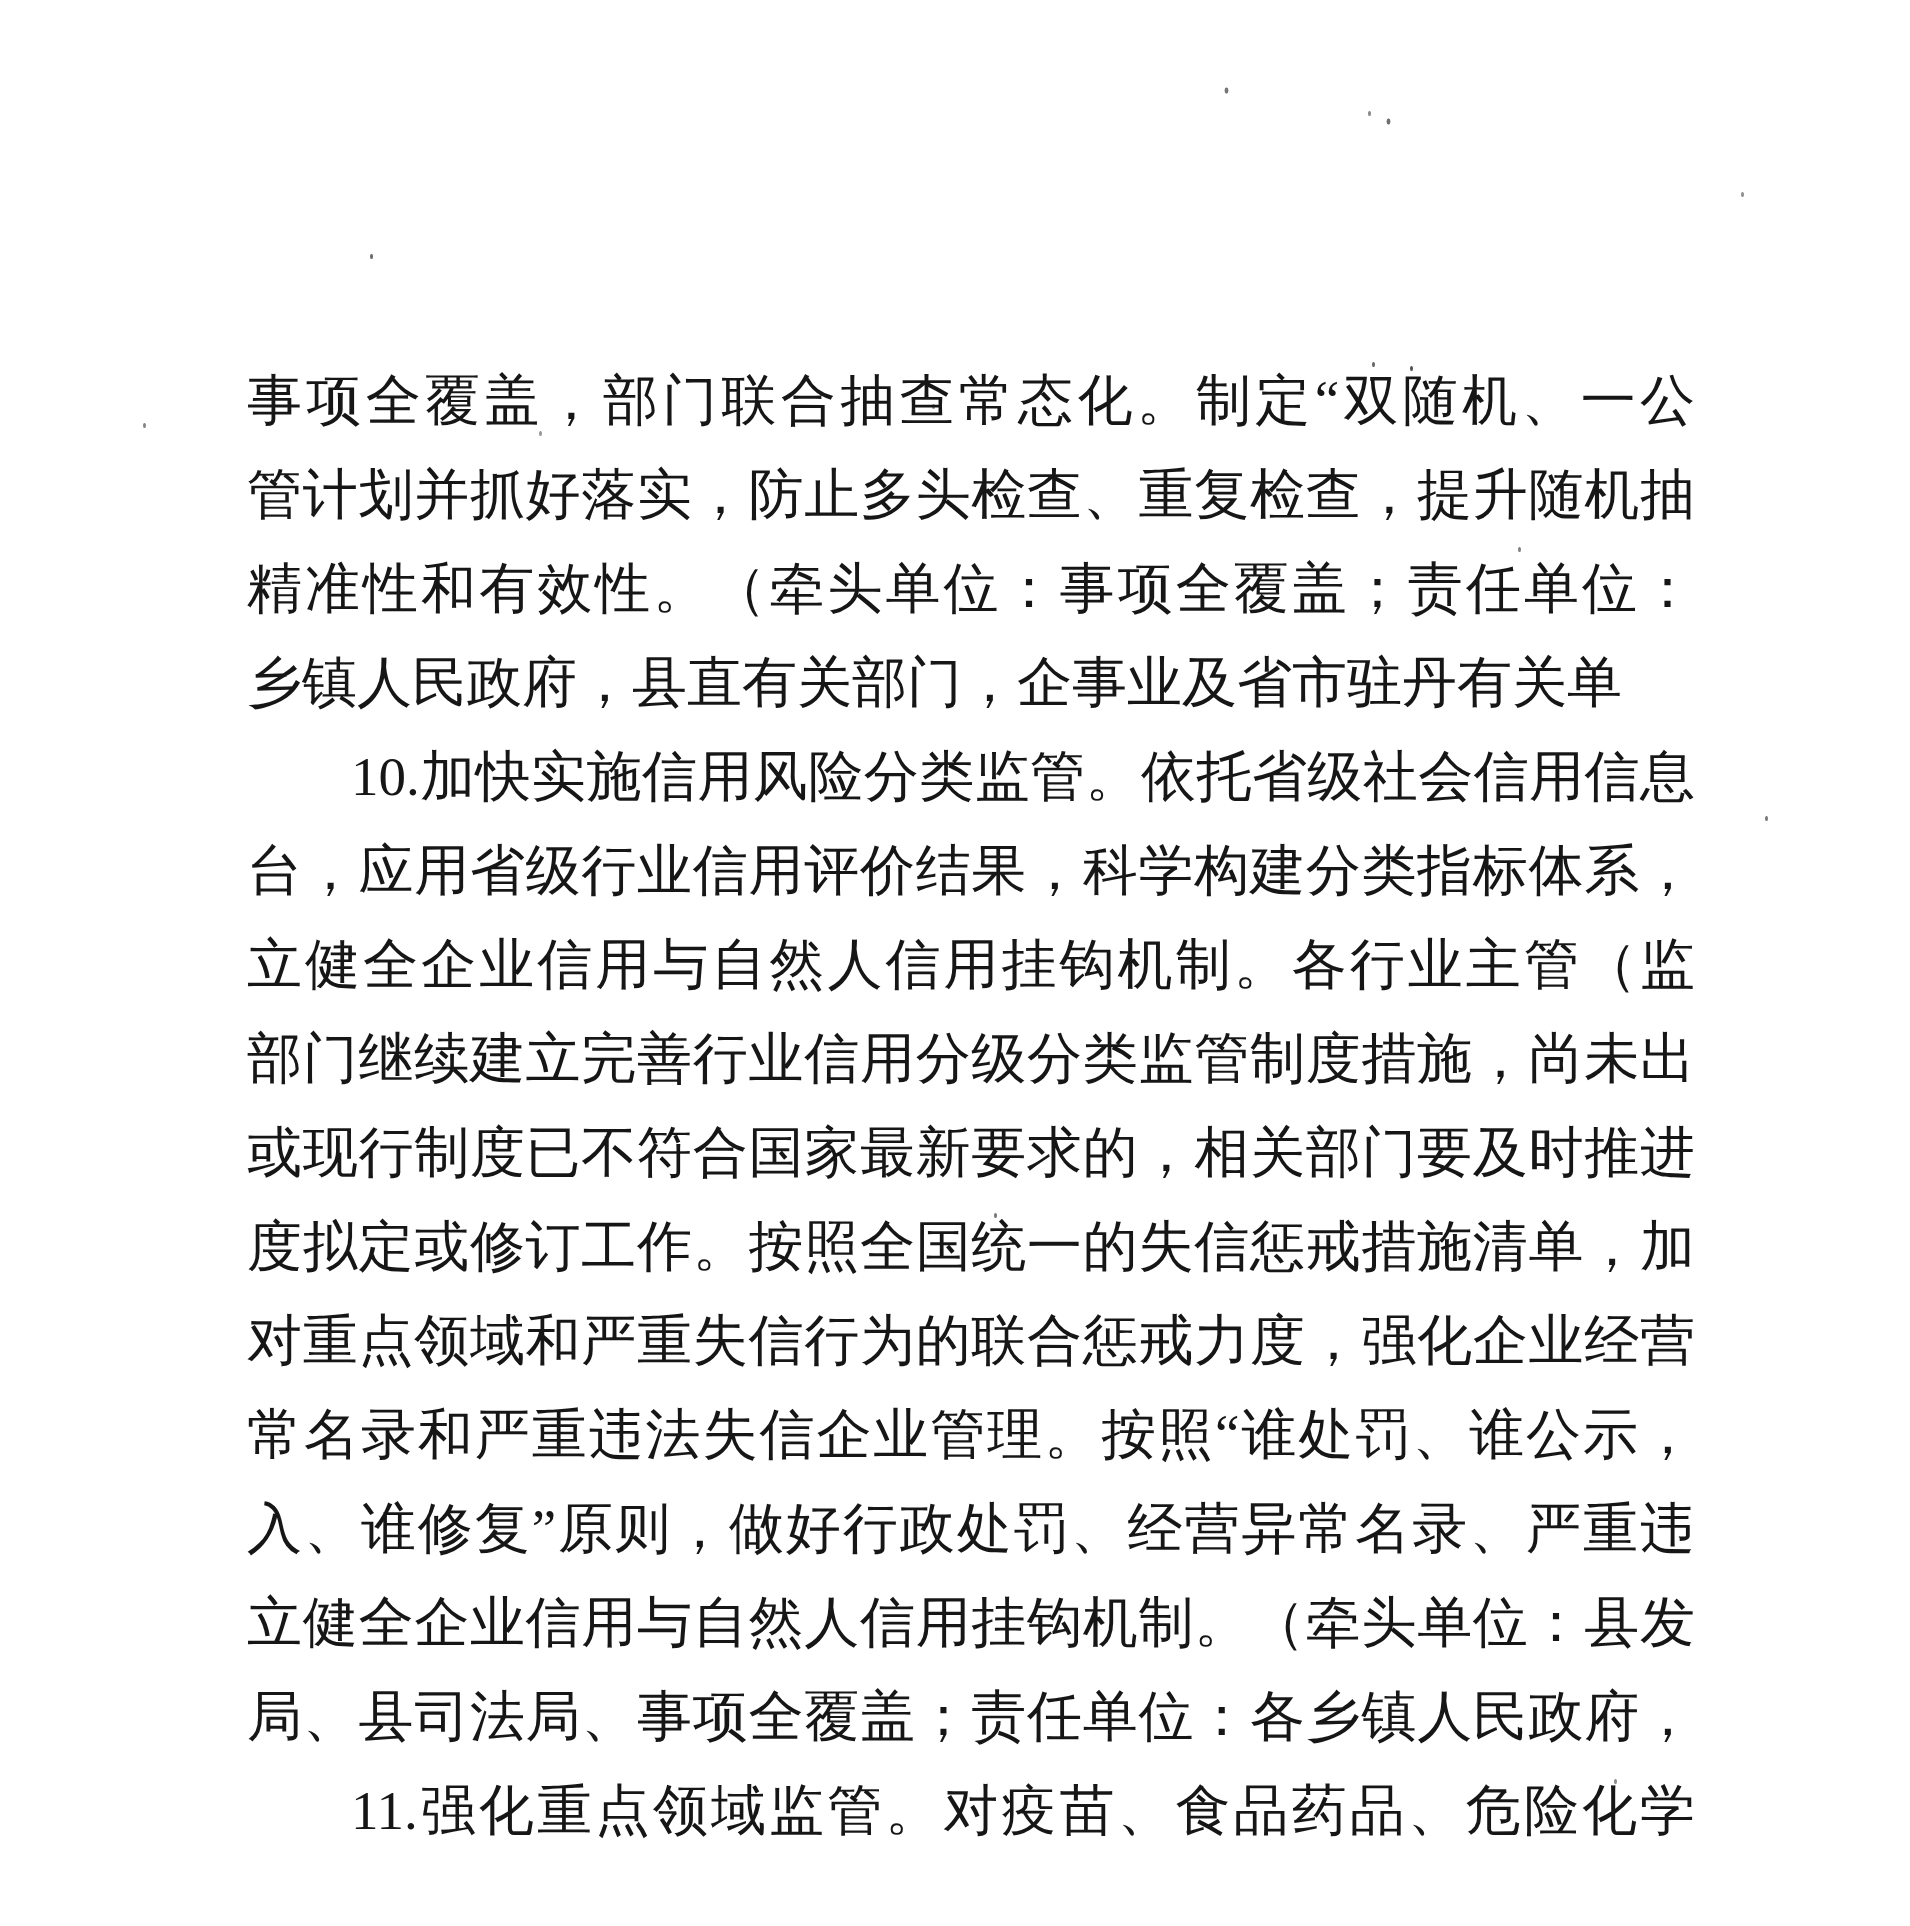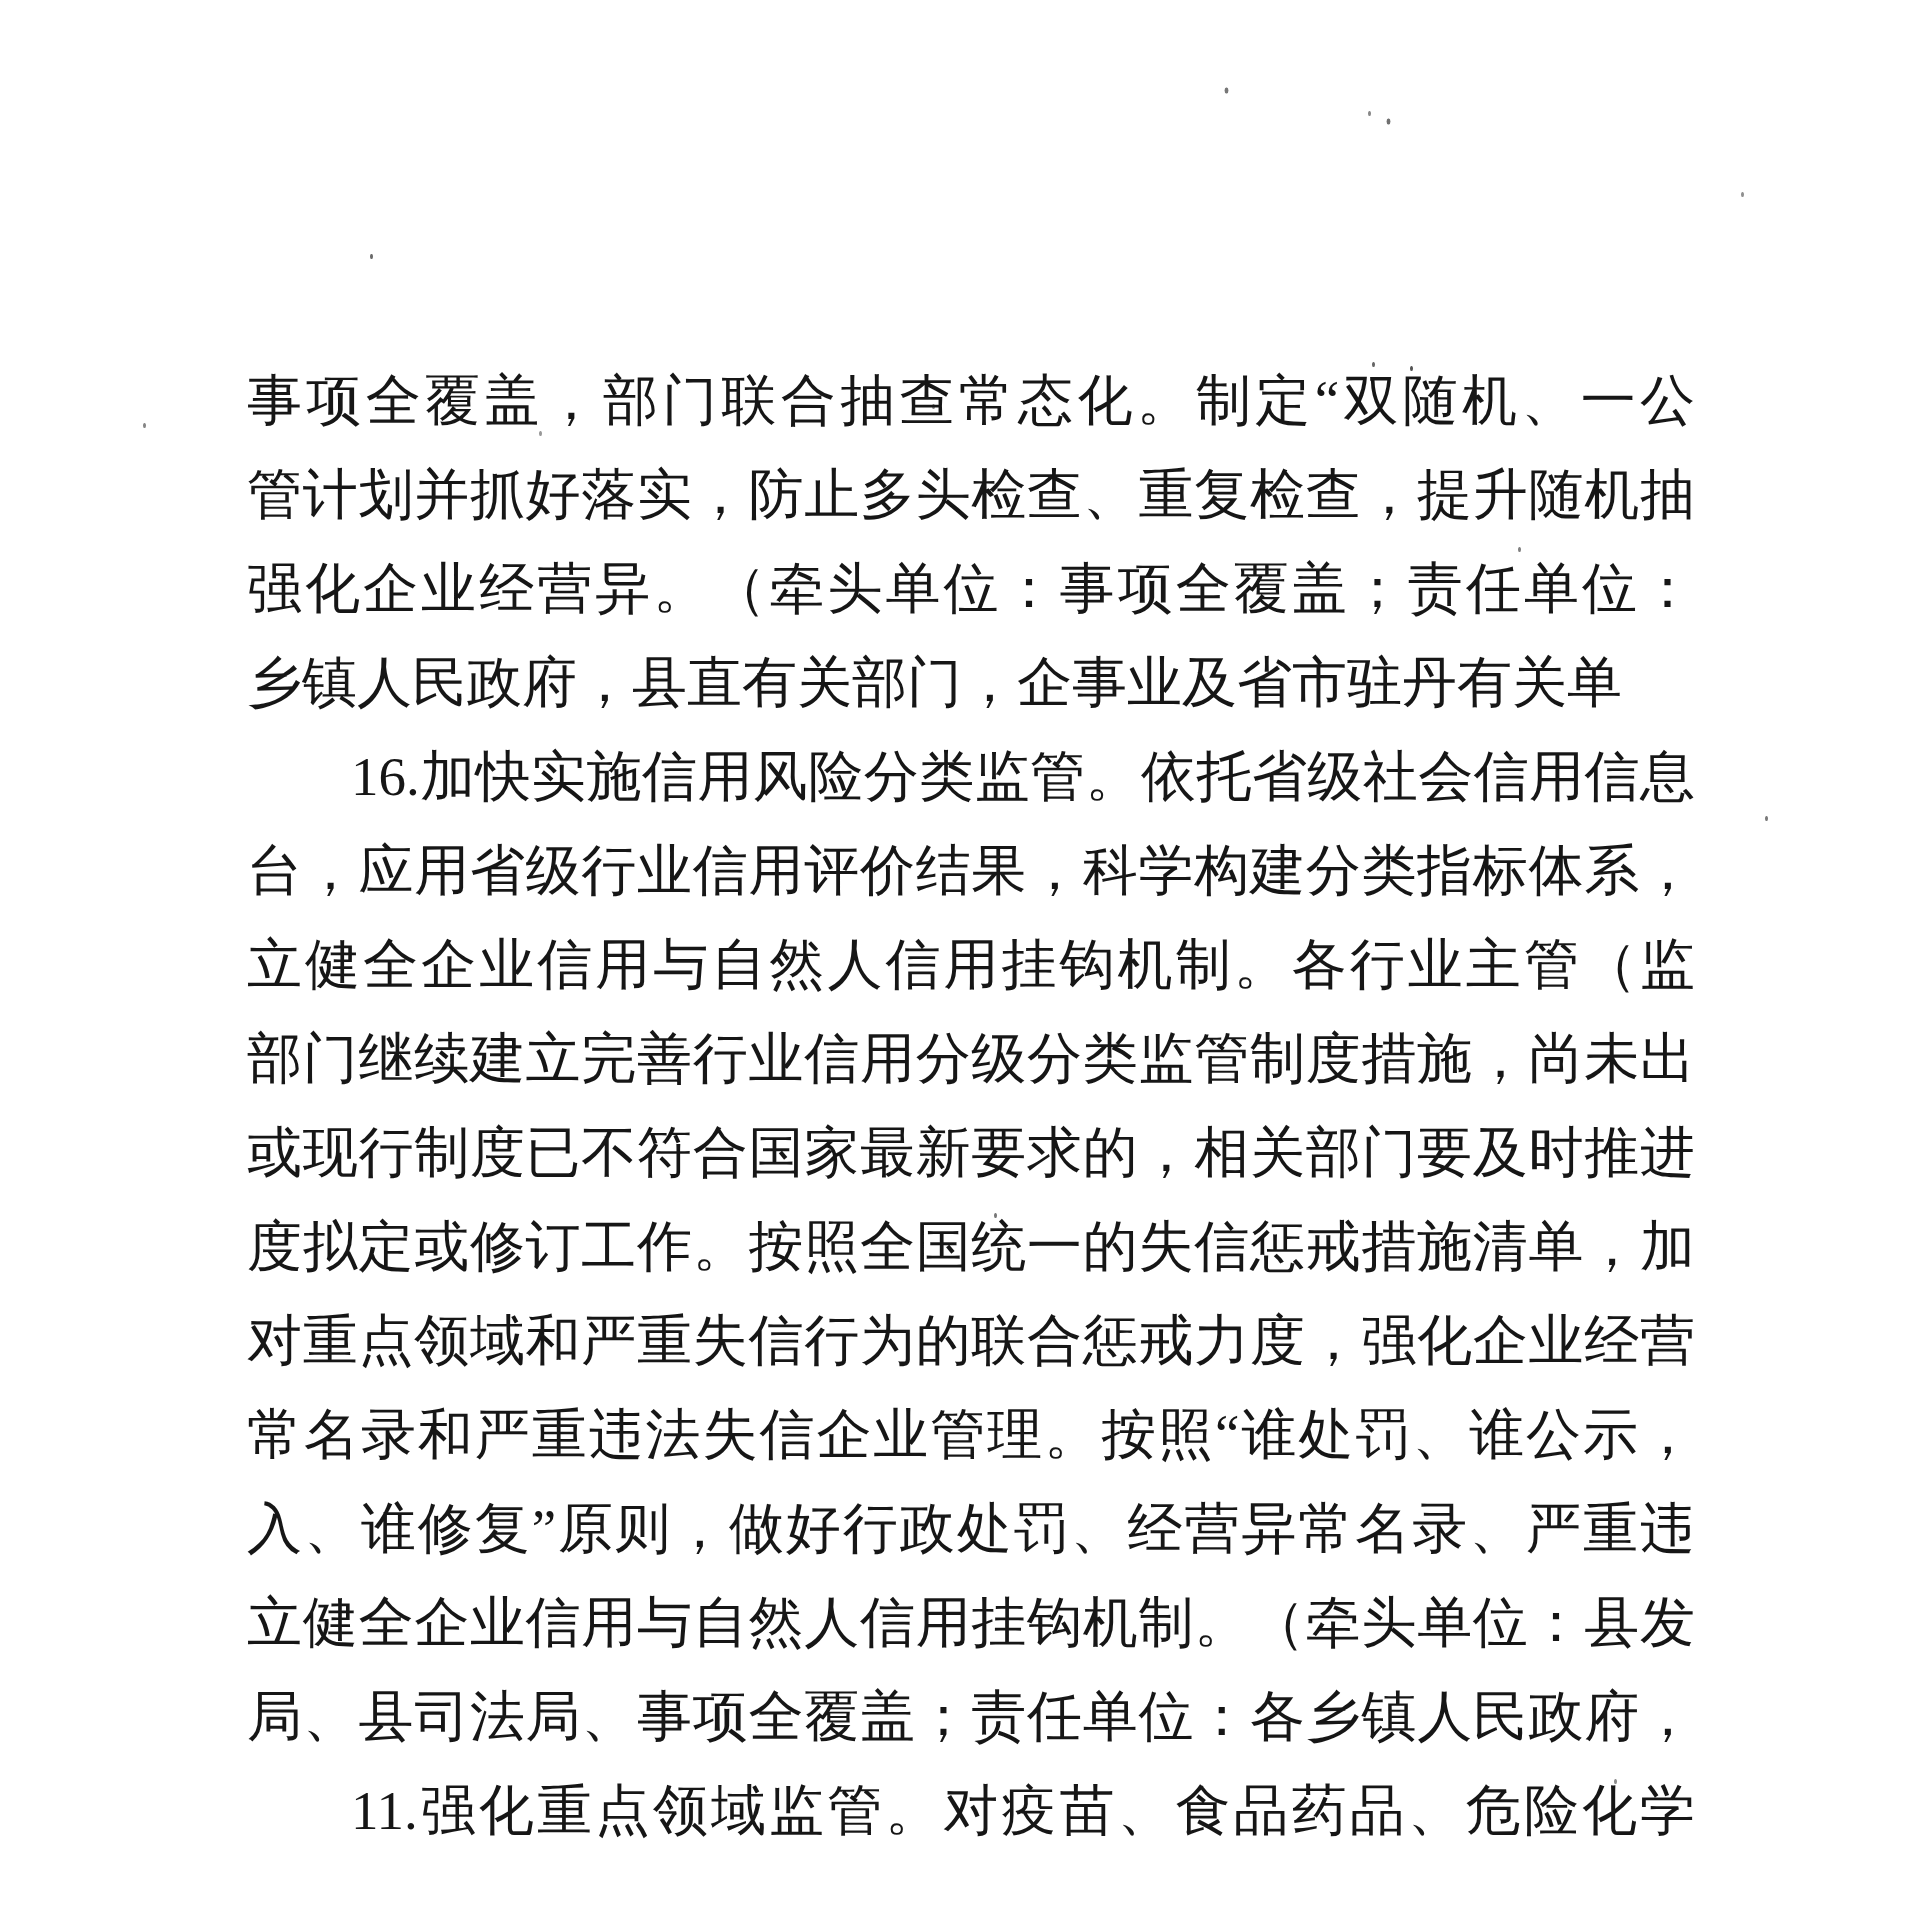--- a/index.html
+++ b/index.html
@@ -69,23 +69,23 @@
   }
 </style>
 </head>
 <body>
 
 <div class="page">
   <div class="scan-noise"></div>
   <div class="text-block">
       <div class="line"><span class="seg">事项全覆盖，部门联合抽查常态化。制定“双随机、一公开”监</span></div>
       <div class="line"><span class="seg">管计划并抓好落实，防止多头检查、重复检查，提升随机抽查</span></div>
-      <div class="line"><span class="seg">强化企业经营异。（</span><span class="seg bold">牵头单位：</span><span class="seg">事项全覆盖；</span><span class="seg bold">责任单位：</span></div>
+      <div class="line"><span class="seg">精准性和有效性。（</span><span class="seg bold">牵头单位：</span><span class="seg">事项全覆盖；</span><span class="seg bold">责任单位：</span></div>
       <div class="line last"><span class="seg">乡镇人民政府，县直有关部门，企事业及省市驻丹有关单位）</span></div>
-      <div class="line indent"><span class="seg bold">16.加快实施信用风险分类监管。</span><span class="seg">依托省级社会信用信息平</span></div>
+      <div class="line indent"><span class="seg bold">10.加快实施信用风险分类监管。</span><span class="seg">依托省级社会信用信息平</span></div>
       <div class="line"><span class="seg">台，应用省级行业信用评价结果，科学构建分类指标体系，建</span></div>
       <div class="line"><span class="seg">立健全企业信用与自然人信用挂钩机制。各行业主管（监管）</span></div>
       <div class="line"><span class="seg">部门继续建立完善行业信用分级分类监管制度措施，尚未出台</span></div>
       <div class="line"><span class="seg">或现行制度已不符合国家最新要求的，相关部门要及时推进制</span></div>
       <div class="line"><span class="seg">度拟定或修订工作。按照全国统一的失信惩戒措施清单，加大</span></div>
       <div class="line"><span class="seg">对重点领域和严重失信行为的联合惩戒力度，强化企业经营异</span></div>
       <div class="line"><span class="seg">常名录和严重违法失信企业管理。按照“谁处罚、谁公示，谁列</span></div>
       <div class="line"><span class="seg">入、谁修复”原则，做好行政处罚、经营异常名录、严重违法失</span></div>
       <div class="line"><span class="seg">立健全企业信用与自然人信用挂钩机制。（</span><span class="seg bold">牵头单位：</span><span class="seg">县发改</span></div>
       <div class="line"><span class="seg">局、县司法局、事项全覆盖；</span><span class="seg bold">责任单位：</span><span class="seg">各乡镇人民政府，</span></div>

